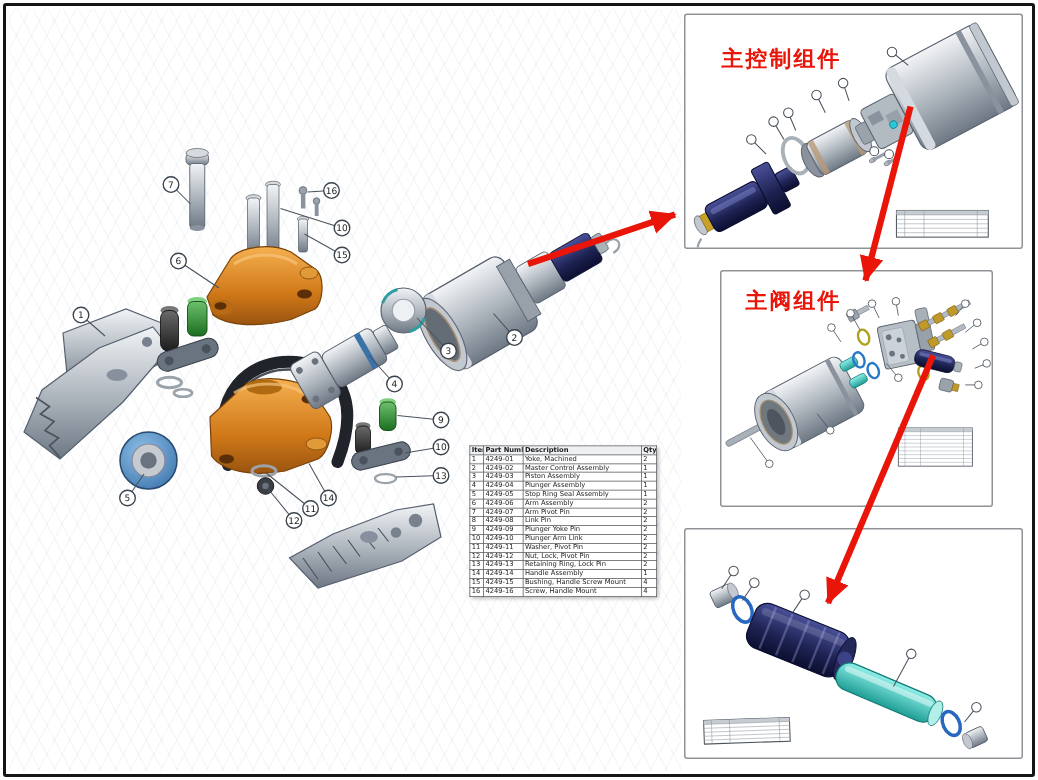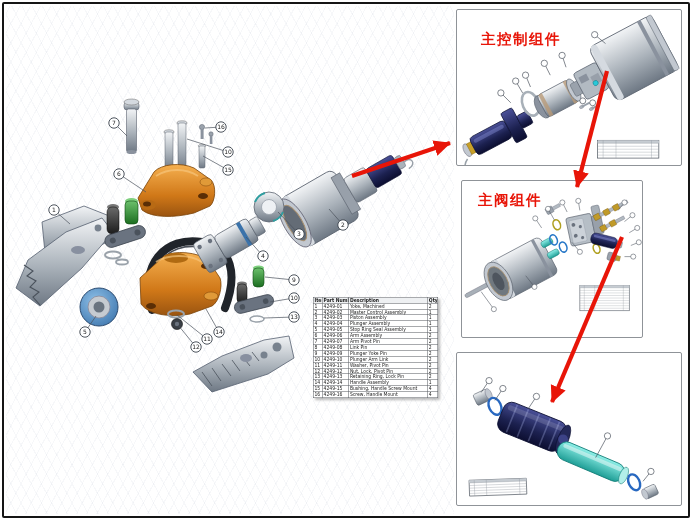--- a/index.html
+++ b/index.html
@@ -11,21 +11,21 @@
      background:
        repeating-linear-gradient(62deg, rgba(90,110,150,.05) 0 1px, transparent 1px 9px),
        repeating-linear-gradient(-62deg, rgba(90,110,150,.05) 0 1px, transparent 1px 9px);}
   .main-view svg{position:absolute;left:0;top:0;}
   .panel{position:absolute;background:#fff;border:1.5px solid #8f9398;border-radius:2px;
          box-sizing:border-box;z-index:3;}
   .panel svg{position:absolute;left:0;top:0;width:100%;height:100%;}
   .panel-label{position:absolute;color:var(--red);font-weight:bold;font-size:14.5px;
                letter-spacing:1.5px;z-index:5;white-space:nowrap;}
   .panel1{left:456px;top:9px;width:226px;height:157px;}
-  .panel2{left:461px;top:180px;width:182px;height:158px;}
+  .panel2{left:480px;top:180px;width:182px;height:158px;}
   .panel3{left:456px;top:352px;width:226px;height:154px;}
   .p1-label{left:24px;top:20px;}
   .p2-label{left:16px;top:10px;}
   .p3-label{left:112px;top:24px;}
   .table-wrap{position:absolute;left:313px;top:297px;z-index:2;
               transform:scale(0.5);transform-origin:top left;
               box-shadow:3px 3px 5px rgba(0,0,0,.28);}
   .parts-table{border-collapse:collapse;background:#fff;width:250px;table-layout:fixed;}
   .parts-table th,.parts-table td{border:1px solid #50545a;font-size:9px;line-height:1.2;
       padding:0 2px;color:#1c1c1c;white-space:nowrap;overflow:hidden;text-align:left;}

